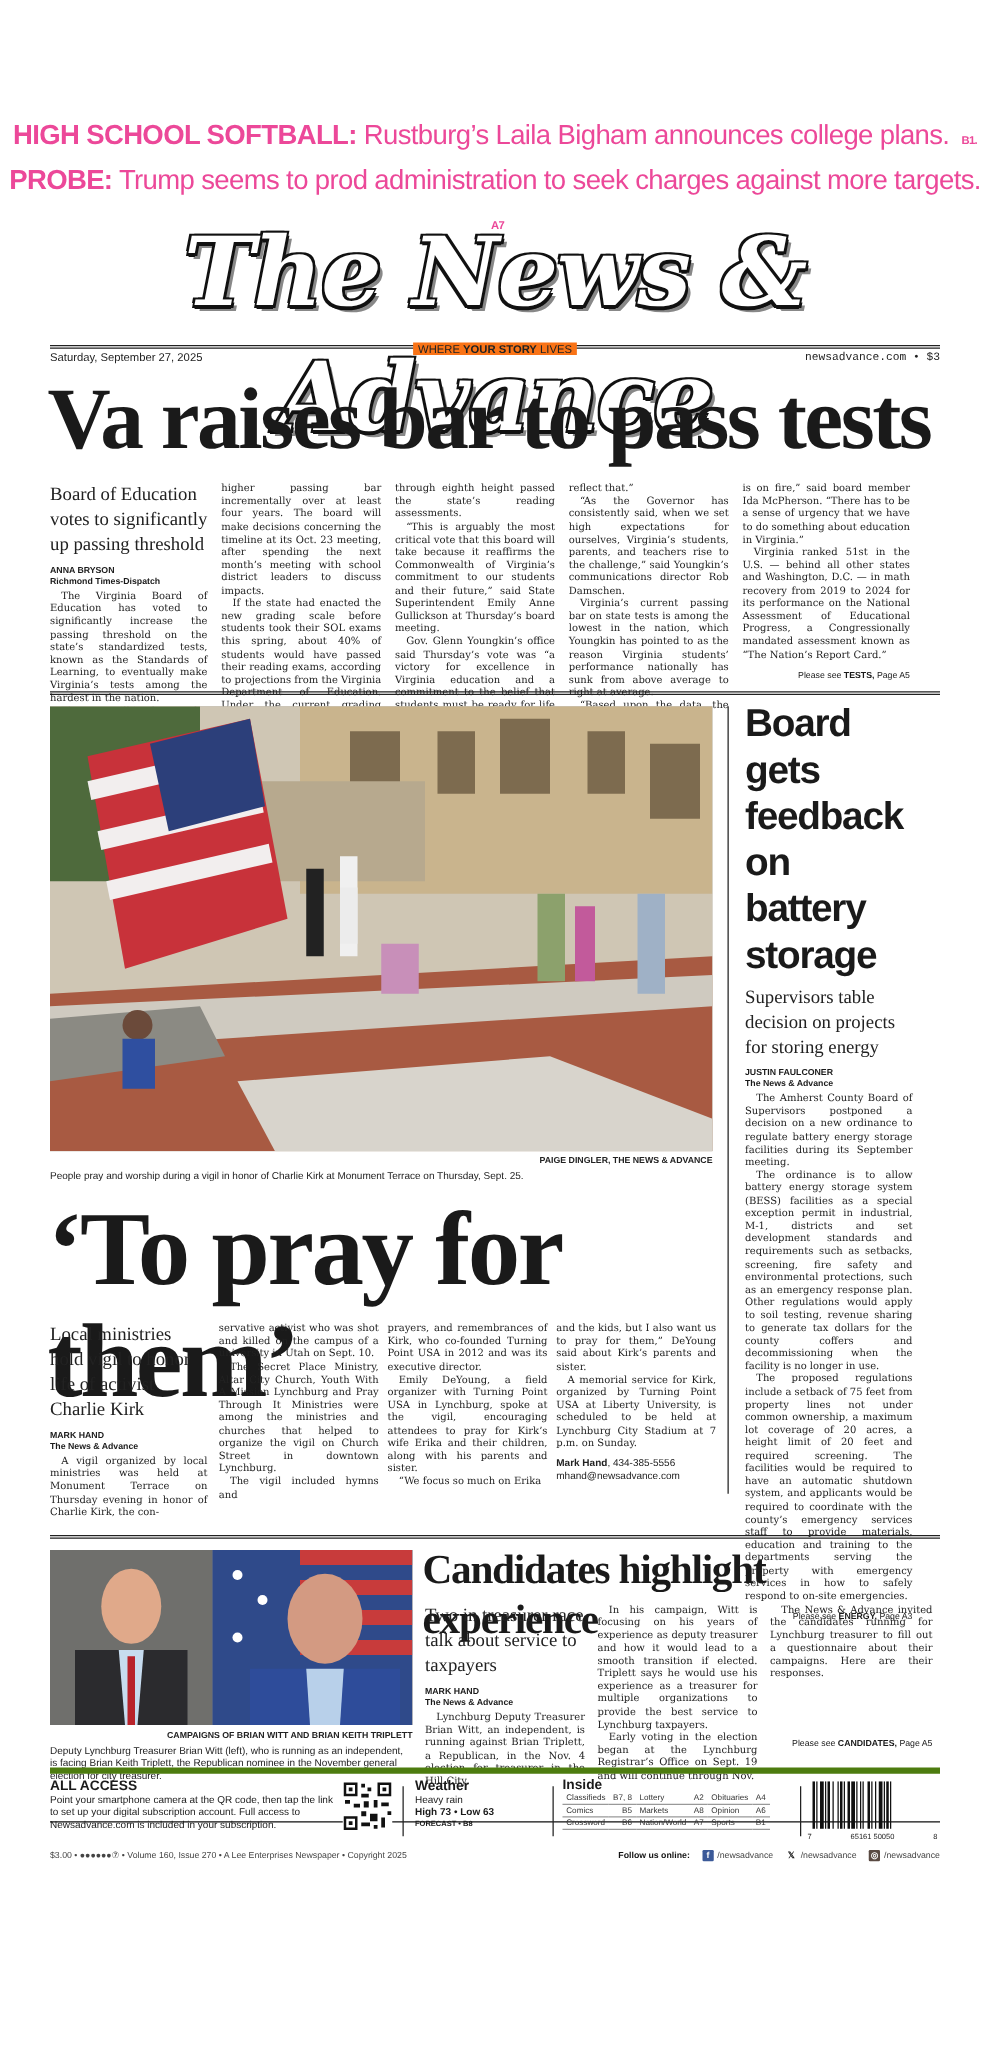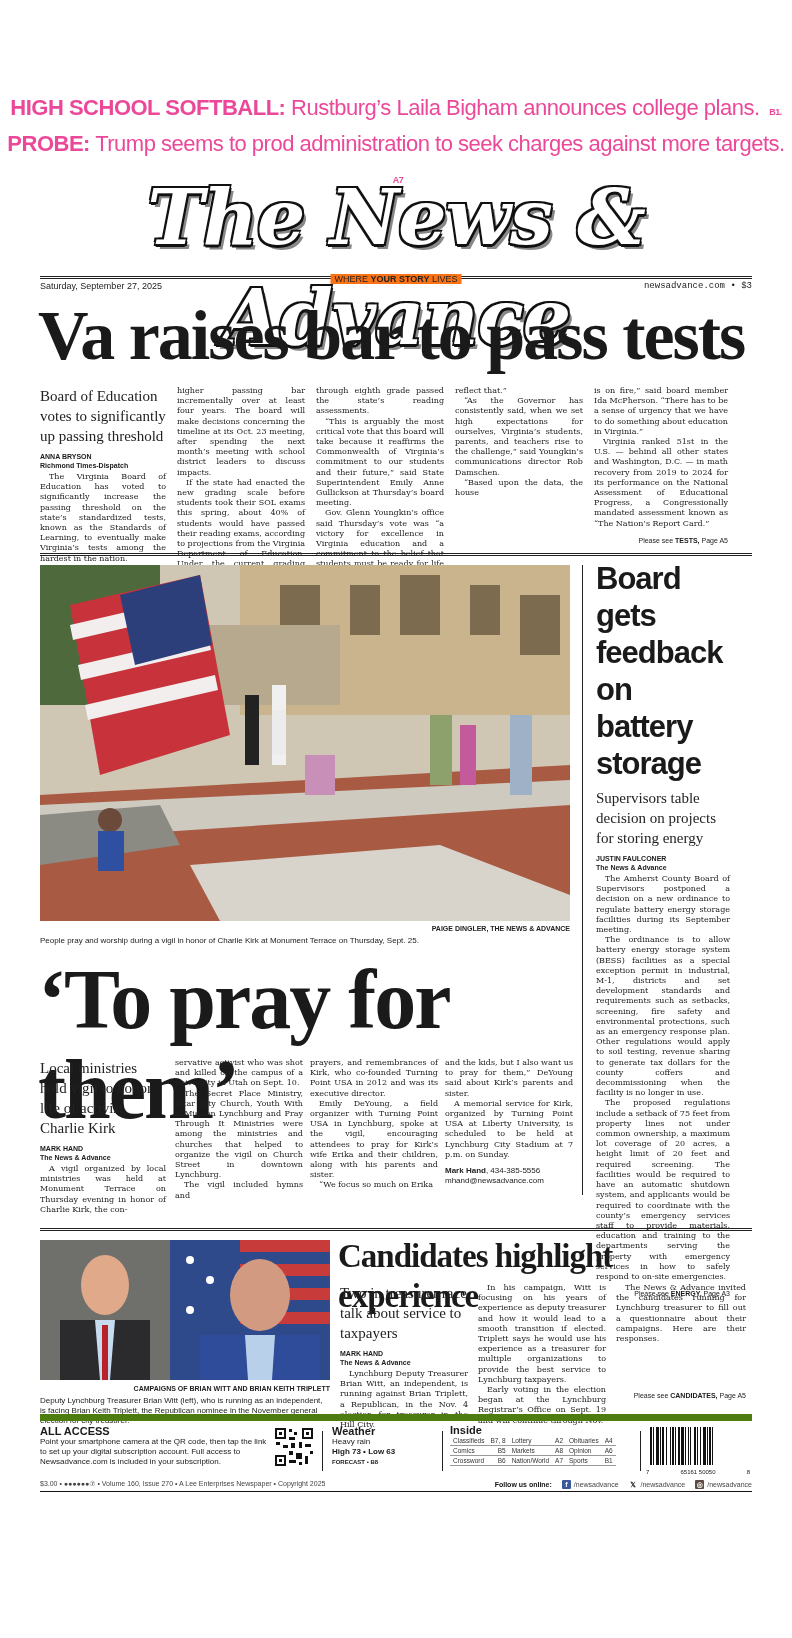--- a/index.html
+++ b/index.html
@@ -27,21 +27,21 @@
   .seemore{font-family:"Liberation Sans",sans-serif;font-size:7px;text-align:right}
   .seemore b{font-weight:bold}
   .sep{left:40px;width:712px;border-top:3px double #222}
   .photo{left:40px;top:565px;width:530px;height:356px;overflow:hidden;background:#b9b2a4}
   .credit{font-family:"Liberation Sans",sans-serif;font-size:7px;font-weight:bold;text-align:right;color:#222}
   .caption{font-family:"Liberation Sans",sans-serif;font-size:8px;line-height:10px;color:#222}
   .vrule{border-left:1px solid #222}
   .hed-side{font-family:"Liberation Sans",sans-serif;font-weight:bold;font-size:31px;line-height:37px;letter-spacing:-1px;color:#1a1a1a}
   .hed2{font-family:"Liberation Serif",serif;font-weight:bold;font-size:84px;line-height:90px;letter-spacing:-2px;color:#1a1a1a}
   .hed3{font-family:"Liberation Serif",serif;font-weight:bold;font-size:33px;line-height:40px;letter-spacing:-1px}
-  .footer-box{left:40px;top:1414px;width:712px;height:78px;border-top:7px solid #4d7c0f;border-bottom:1px solid #111}
+  .footer-box{left:40px;top:1414px;width:712px;height:44px;border-top:5px solid #4d7c0f;border-bottom:1px solid #111}
   .fb-title{font-family:"Liberation Sans",sans-serif;font-weight:bold;font-size:11px}
   .fb-text{font-family:"Liberation Sans",sans-serif;font-size:8px;line-height:10px}
   .inside-table{font-family:"Liberation Sans",sans-serif;font-size:6.5px;color:#333;border-collapse:collapse}
   .inside-table td{padding:1px 3px;border-bottom:1px solid #999}
   .bottom-line{left:40px;top:1480px;width:712px;font-family:"Liberation Sans",sans-serif;font-size:7px;color:#444;display:flex;justify-content:space-between}
   .social{display:inline-flex;align-items:center;gap:3px;margin-left:8px}
   .soc-ic{display:inline-block;width:9px;height:9px;border-radius:1px;color:#fff;font-size:7px;line-height:9px;text-align:center;font-weight:bold}
 </style>
 </head>
 <body>
@@ -81,27 +81,28 @@
   <div class="col">
     <p>The Virginia Board of Education has voted to significantly increase the passing threshold on the state’s standardized tests, known as the Standards of Learning, to eventually make Virginia’s tests among the hardest in the nation.</p>
     <p>The state will implement the</p>
   </div>
 </div>
 <div class="abs col" style="left:177px;top:386px;width:128px">
   <p class="noind">higher passing bar incrementally over at least four years. The board will make decisions concerning the timeline at its Oct. 23 meeting, after spending the next month’s meeting with school district leaders to discuss impacts.</p>
   <p>If the state had enacted the new grading scale before students took their SOL exams this spring, about 40% of students would have passed their reading exams, according to projections from the Virginia Department of Education. Under the current grading scale this spring, about 72% of students in third</p>
 </div>
 <div class="abs col" style="left:316px;top:386px;width:128px">
-  <p class="noind">through eighth grade passed the state’s reading assessments.</p>
+  <p class="noind">through eighth height passed the state’s reading assessments.</p>
   <p>“This is arguably the most critical vote that this board will take because it reaffirms the Commonwealth of Virginia’s commitment to our students and their future,” said State Superintendent Emily Anne Gullickson at Thursday’s board meeting.</p>
   <p>Gov. Glenn Youngkin’s office said Thursday’s vote was “a victory for excellence in Virginia education and a commitment to the belief that students must be ready for life — and assessment scores should</p>
 </div>
 <div class="abs col" style="left:455px;top:386px;width:128px">
   <p class="noind">reflect that.”</p>
   <p>“As the Governor has consistently said, when we set high expectations for ourselves, Virginia’s students, parents, and teachers rise to the challenge,” said Youngkin’s communications director Rob Damschen.</p>
+  <p>Virginia’s current passing bar on state tests is among the lowest in the nation, which Youngkin has pointed to as the reason Virginia students’ performance nationally has sunk from above average to right at average.</p>
   <p>“Based upon the data, the house</p>
 </div>
 <div class="abs col" style="left:594px;top:386px;width:134px">
   <p class="noind">is on fire,” said board member Ida McPherson. “There has to be a sense of urgency that we have to do something about education in Virginia.”</p>
   <p>Virginia ranked 51st in the U.S. — behind all other states and Washington, D.C. — in math recovery from 2019 to 2024 for its performance on the National Assessment of Educational Progress, a Congressionally mandated assessment known as “The Nation’s Report Card.”</p>
 </div>
 <div class="abs seemore" style="left:594px;top:537px;width:134px">
   <span>Please see </span><b>TESTS,</b><span> Page A5</span>
 </div>
 

